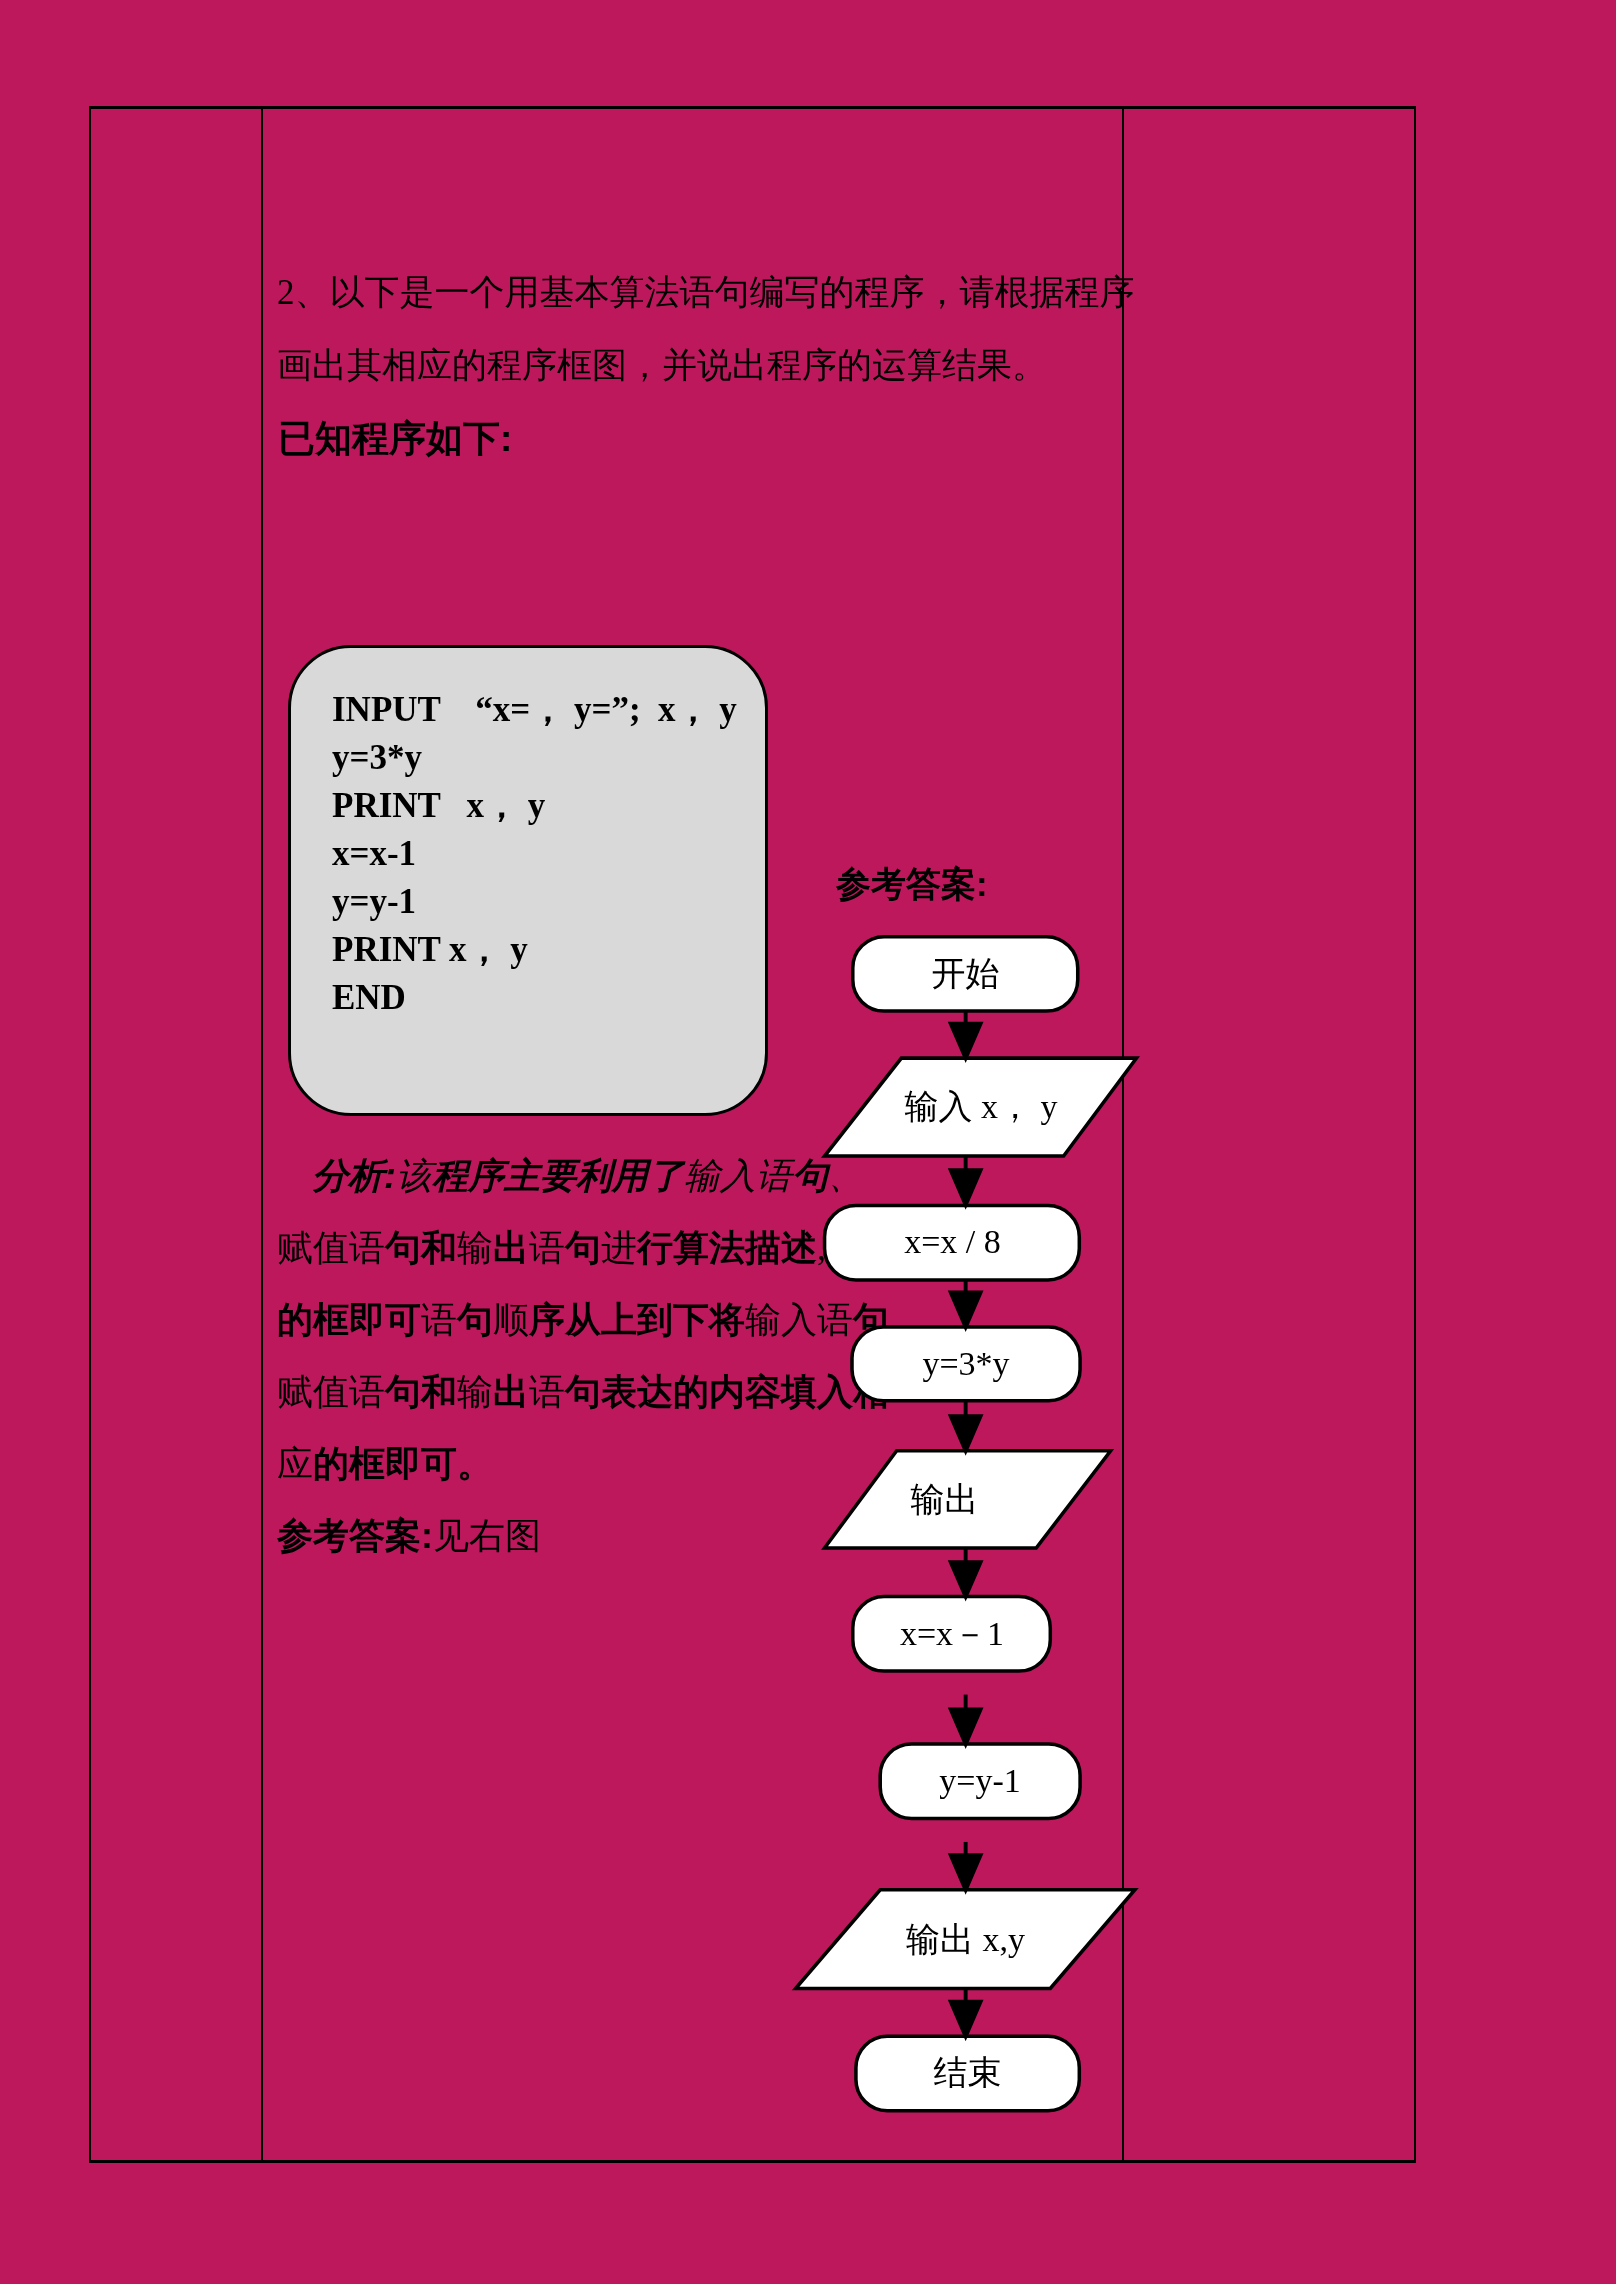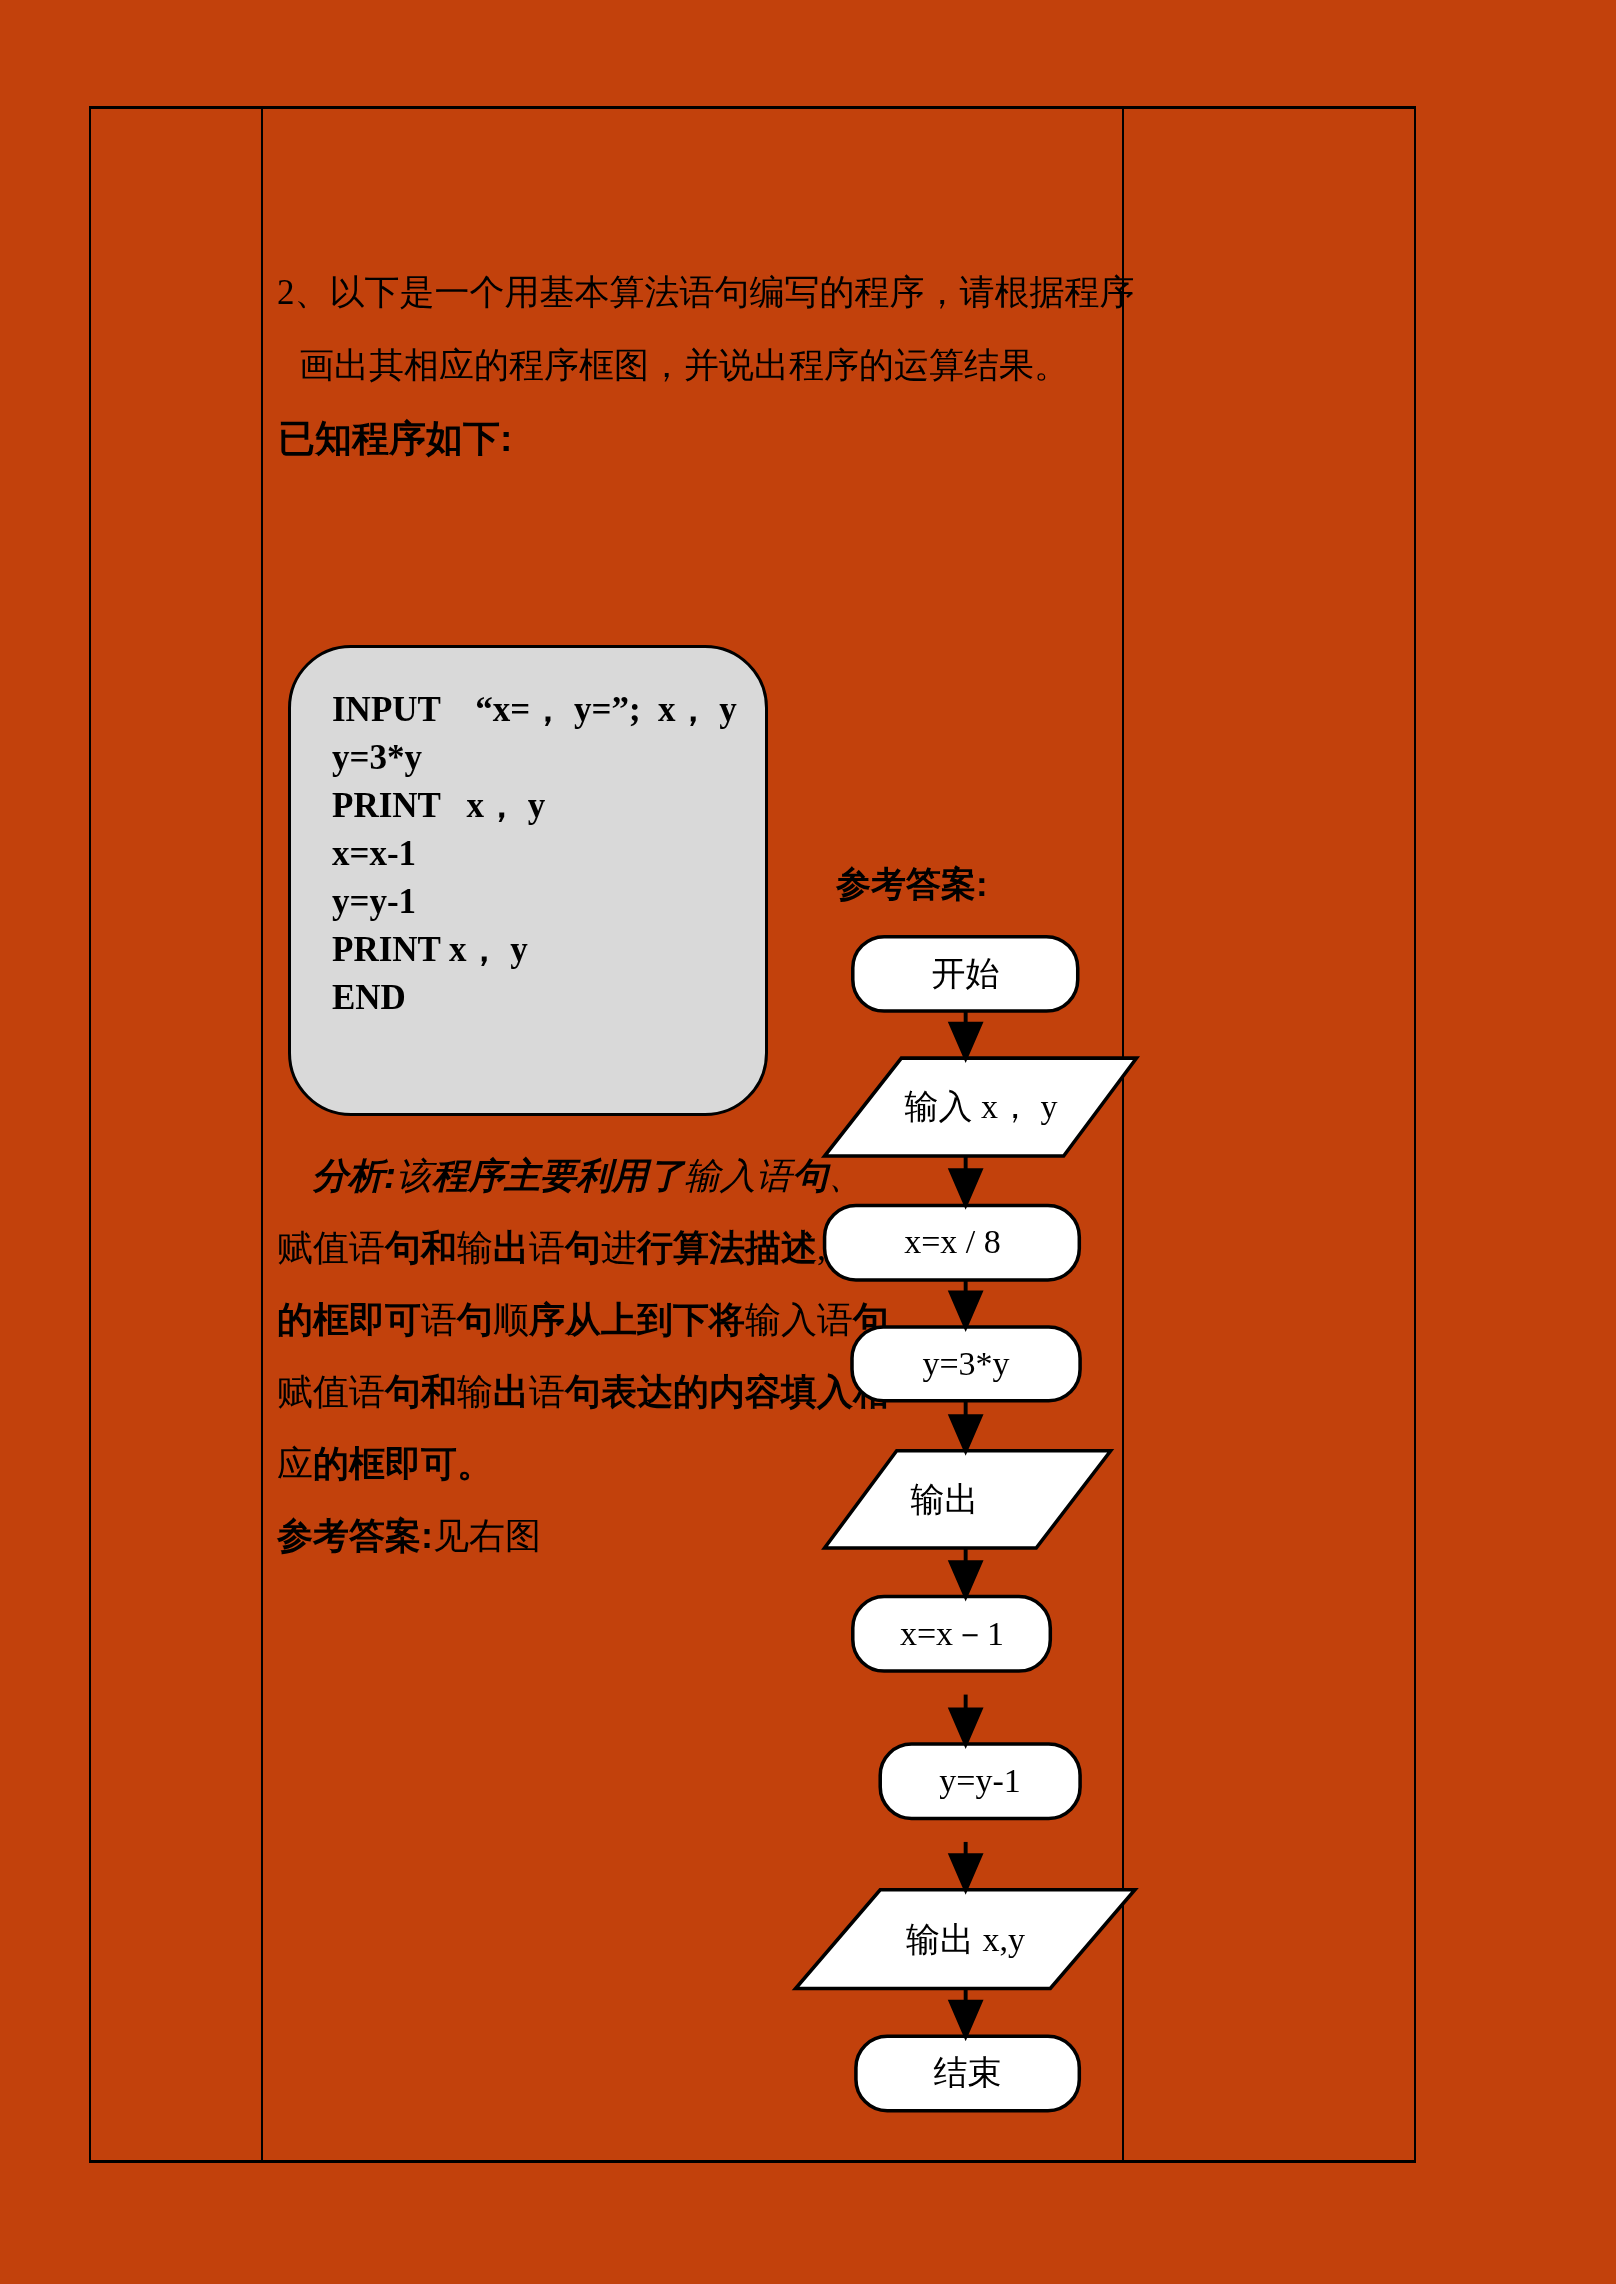--- a/index.html
+++ b/index.html
@@ -1,16 +1,16 @@
 <!DOCTYPE html>
 <html style="font-size:12.5px"><head>
 <meta charset="utf-8">
 <style>
   html,body{margin:0;padding:0;background:#ffffff;}
-  #page{position:relative;width:1617px;height:2284px;background:#c2410c;overflow:hidden;
+  #page{position:relative;width:1617px;height:2284px;background:#be185d;overflow:hidden;
         font-family:"Liberation Serif",serif;color:#000;}
   .abs{position:absolute;}
   
   .tbl{position:absolute;left:89px;top:106px;width:1327px;height:2057px;box-sizing:border-box;
        border-top:3.1px solid #000;border-bottom:3.9px solid #000;
        border-left:2.4px solid #000;border-right:2.4px solid #000;}
   .vline{position:absolute;top:106px;height:2057px;width:2.4px;background:#000;}
   
   .serif{font-family:"Liberation Serif",serif;font-size:35px;line-height:38px;white-space:pre;}
   .heiti{font-family:"Liberation Sans",sans-serif;font-weight:bold;}
@@ -31,21 +31,21 @@
 </head>
 <body>
 
 <div id="page">
 
   <div class="tbl"></div>
   <div class="vline" style="left:261px;"></div>
   <div class="vline" style="left:1122px;"></div>
 
   <div class="abs serif" style="left:277px;top:274px;">2、以下是一个用基本算法语句编写的程序，请根据程序</div>
-  <div class="abs serif" style="left:277px;top:347px;margin-left:22px;">画出其相应的程序框图，并说出程序的运算结果。</div>
+  <div class="abs serif" style="left:277px;top:347px;">画出其相应的程序框图，并说出程序的运算结果。</div>
   <div class="abs heiti" style="left:278px;top:419px;font-size:37px;line-height:39px;">已知程序如下:</div>
 
   <div class="codebox">
     <div class="codeline">INPUT    “x=， y=”;  x， y</div>
     <div class="codeline">y=3*y</div>
     <div class="codeline">PRINT   x， y</div>
     <div class="codeline">x=x-1</div>
     <div class="codeline">y=y-1</div>
     <div class="codeline">PRINT x， y</div>
     <div class="codeline">END</div>

